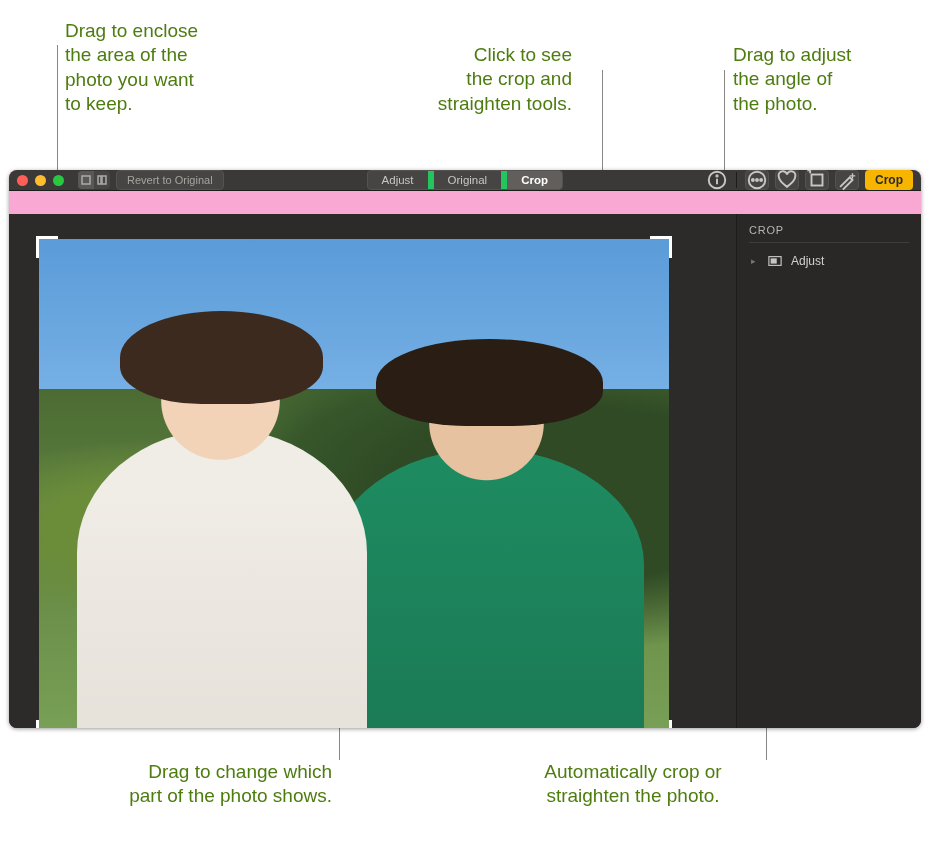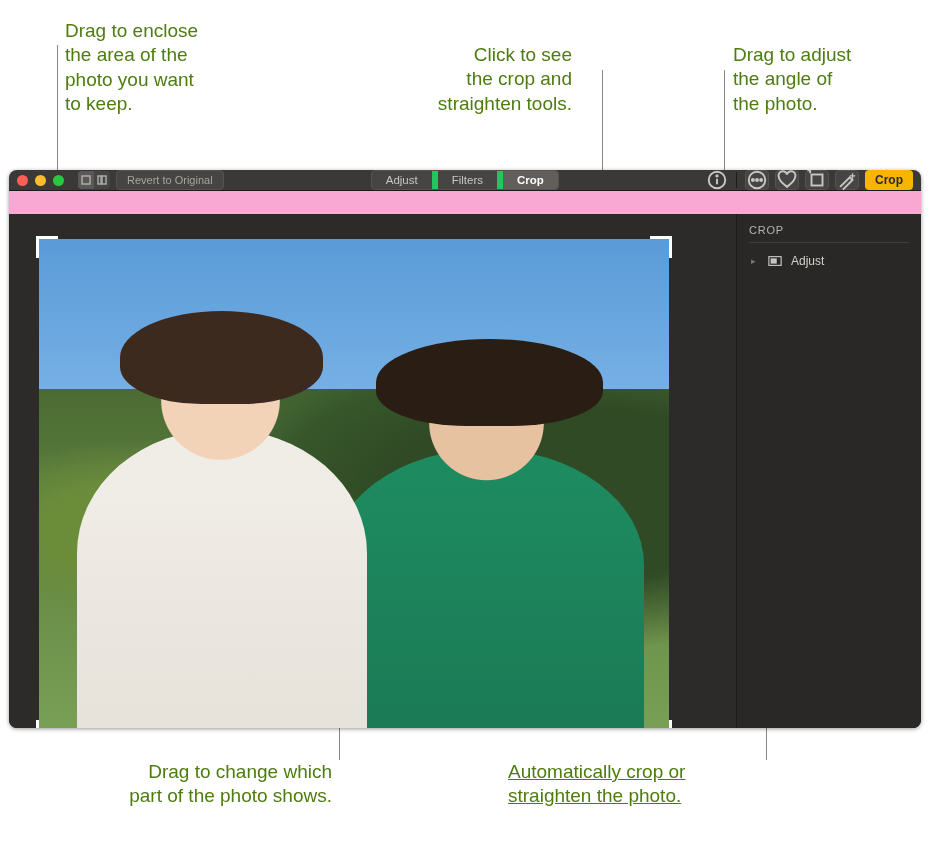--- a/index.html
+++ b/index.html
@@ -319,21 +319,21 @@
 <div class="callout" style="left:733px; top:43px;">Drag to adjust
 the angle of
 the photo.</div>
 <div class="callout-line v" style="left:724px; top:70px; height:400px;"></div>
 <div class="callout-line h" style="left:711px; top:470px; width:13px;"></div>
 
 <div class="callout" style="left:62px; top:760px; text-align:right; width:270px;">Drag to change which
 part of the photo shows.</div>
 <div class="callout-line v" style="left:339px; top:713px; height:47px;"></div>
 
-<div class="callout" style="left:508px; top:760px; text-align:left; width:250px;text-decoration:underline;">Automatically crop or
+<div class="callout" style="left:508px; top:760px; text-align:center; width:250px;">Automatically crop or
 straighten the photo.</div>
 <div class="callout-line v" style="left:766px; top:722px; height:38px;"></div>
 
 <div class="window">
 
   <div class="toolbar">
     <div class="traffic-lights">
       <span class="tl-close"></span>
       <span class="tl-min"></span>
       <span class="tl-max"></span>
@@ -357,21 +357,21 @@
       <span>Revert to Original</span>
     </div>
 
     <div class="spacer"></div>
 
     <div class="tab-group">
       <div class="tab">
         <span>Adjust</span>
       </div>
       <div class="tab">
-        <span>Filters</span>
+        <span>Original</span>
       </div>
       <div class="tab active">
         <span>Crop</span>
       </div>
     </div>
 
     <div class="spacer"></div>
 
     <div class="icon-btn">
       <svg viewBox="0 0 16 16">

